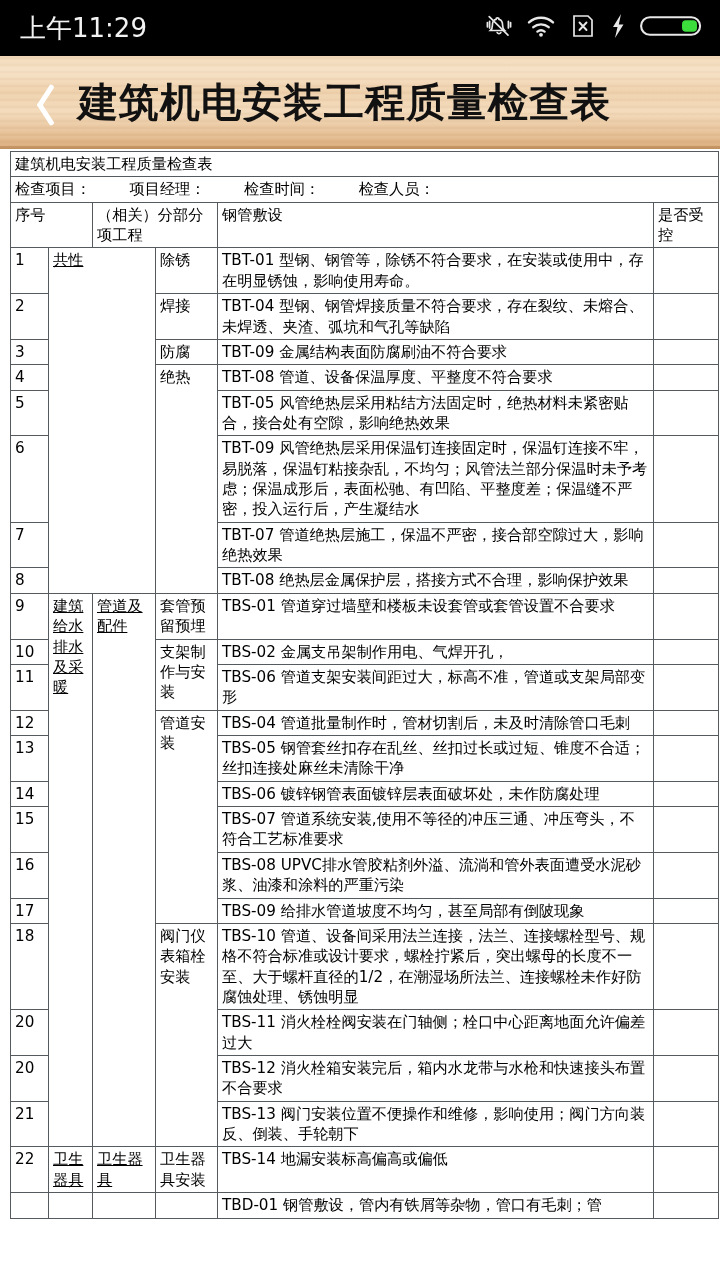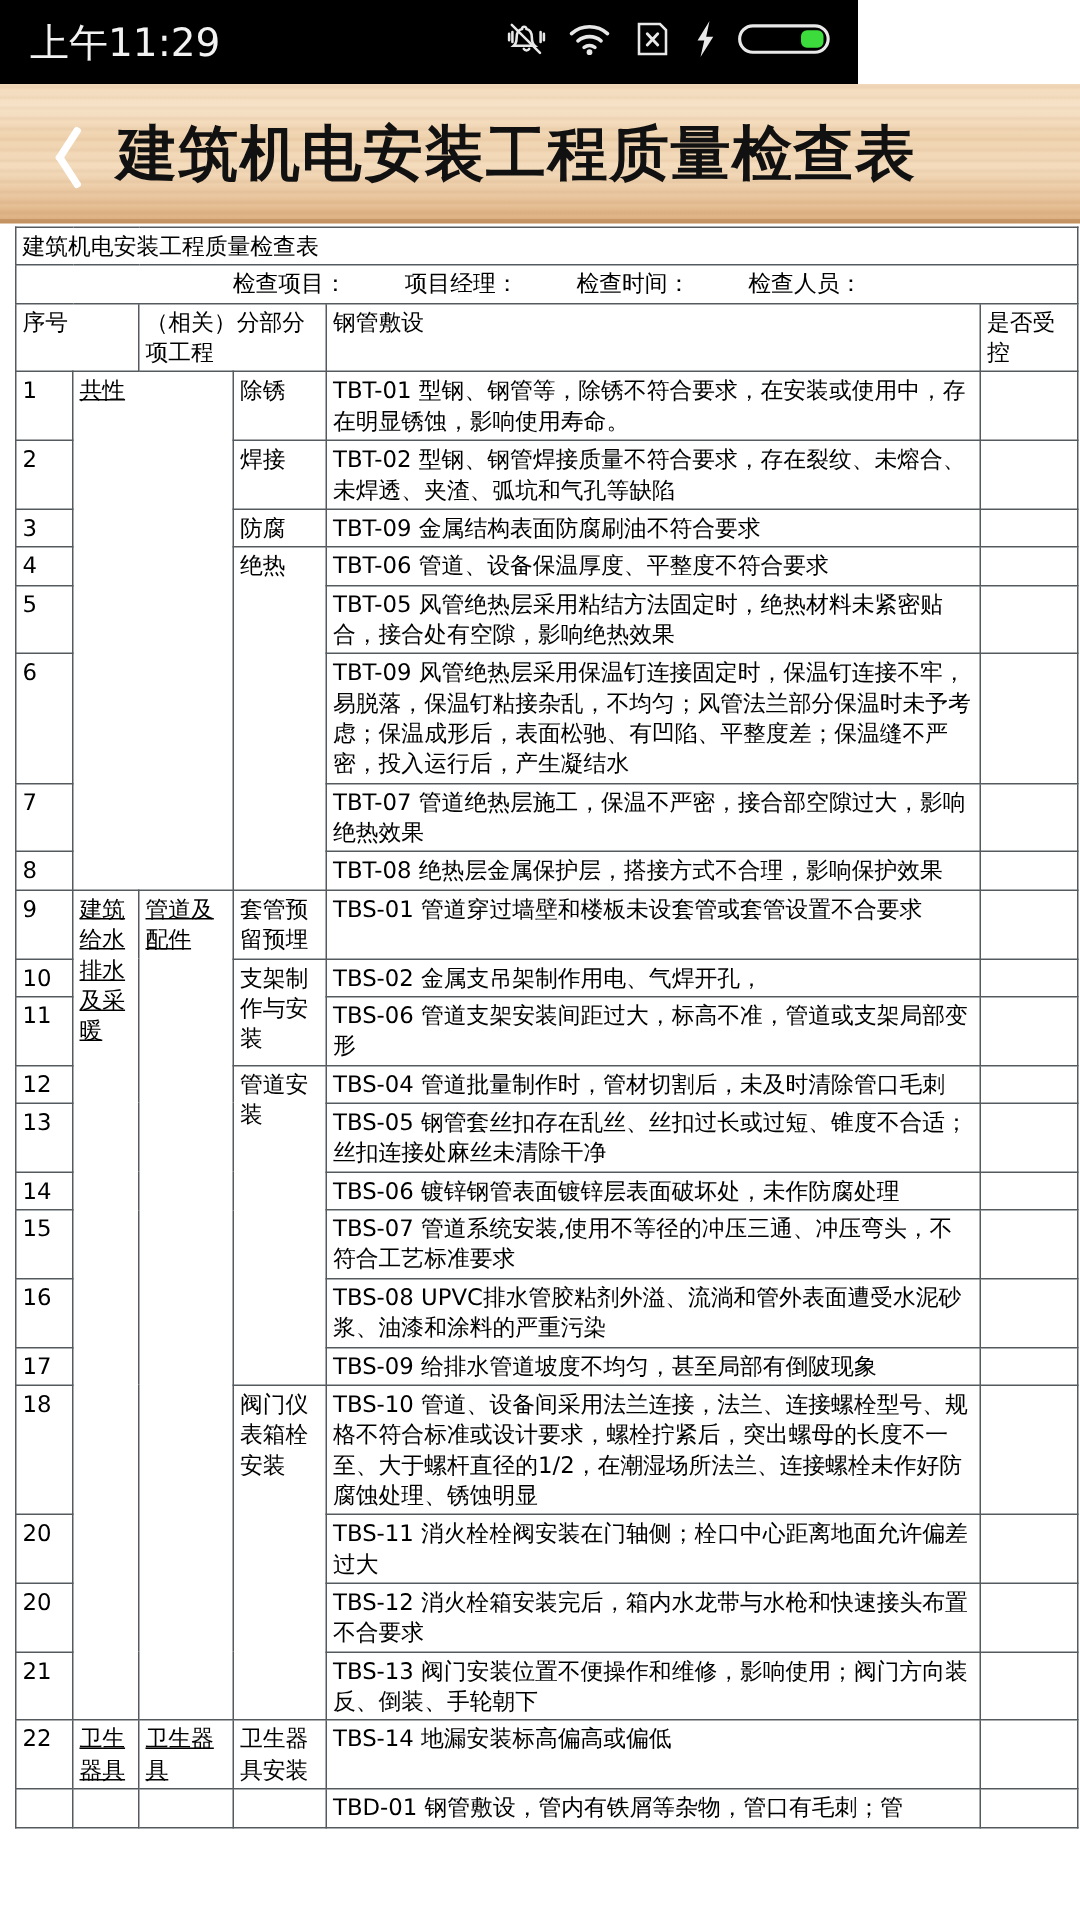--- a/index.html
+++ b/index.html
@@ -5,21 +5,21 @@
   * { box-sizing: border-box; margin: 0; padding: 0; }
   html, body {
     width: 720px; height: 1280px;
     background: #ffffff;
     font-family: "DejaVu Sans", "Liberation Sans", sans-serif;
     overflow: hidden;
   }
 
   
   .statusbar {
-    height: 56px; width: 572px;
+    height: 56px; width: 720px;
     background: #000000;
     display: flex; align-items: center;
     padding: 0 18px 0 20px;
     color: #ffffff;
   }
   .status-time {
     font-size: 26px; letter-spacing: 0px;
     color: #f2f2f2; font-weight: 400;
     white-space: nowrap;
   }
@@ -96,21 +96,21 @@
     color: #000000;
     vertical-align: top;
     padding: 2px 3px 2px 4px;
     word-break: break-all;
     font-family: "DejaVu Sans", "Liberation Sans", sans-serif;
   }
   td.mid   { vertical-align: middle; }
   td.num   { vertical-align: middle; font-size: 15.2px; padding-left: 4px; }
   td.vlabel{ vertical-align: middle; padding: 2px 2px; line-height: 1.30; text-decoration: underline; }
   td.title-cell { font-size: 15.2px; padding: 4px 4px 4px 5px; }
-  td.meta-cell  { font-size: 15.2px; padding: 4px 4px 4px 5px; white-space: pre; text-align: center; }
+  td.meta-cell  { font-size: 15.2px; padding: 4px 4px 4px 5px; white-space: pre; }
   td.hdr { vertical-align: middle; margin-left: 30px; }
 </style>
 </head>
 <body>
 
 <div class="statusbar">
   <div class="status-time">上午11:29</div>
   <div class="status-spacer"></div>
   <div class="status-icons">
 
@@ -196,33 +196,33 @@
       <tr>
         <td class="num">1</td>
         <td class="vlabel" colspan="2" rowspan="8">共性</td>
         <td class="mid">除锈</td>
         <td>TBT-01 型钢、钢管等，除锈不符合要求，在安装或使用中，存在明显锈蚀，影响使用寿命。</td>
         <td></td>
       </tr>
       <tr>
         <td class="num">2</td>
         <td class="mid">焊接</td>
-        <td>TBT-02 型钢、钢管焊接质量不符合要求，存在裂纹、未熔合、未焊透、夹渣、弧坑和气孔等缺陷</td>
+        <td>TBT-04 型钢、钢管焊接质量不符合要求，存在裂纹、未熔合、未焊透、夹渣、弧坑和气孔等缺陷</td>
         <td></td>
       </tr>
       <tr>
         <td class="num">3</td>
         <td class="mid">防腐</td>
         <td>TBT-09 金属结构表面防腐刷油不符合要求</td>
         <td></td>
       </tr>
       <tr>
         <td class="num">4</td>
         <td class="mid" rowspan="5">绝热</td>
-        <td>TBT-06 管道、设备保温厚度、平整度不符合要求</td>
+        <td>TBT-08 管道、设备保温厚度、平整度不符合要求</td>
         <td></td>
       </tr>
       <tr>
         <td class="num">5</td>
         <td>TBT-05 风管绝热层采用粘结方法固定时，绝热材料未紧密贴合，接合处有空隙，影响绝热效果</td>
         <td></td>
       </tr>
       <tr>
         <td class="num">6</td>
         <td>TBT-09 风管绝热层采用保温钉连接固定时，保温钉连接不牢，易脱落，保温钉粘接杂乱，不均匀；风管法兰部分保温时未予考虑；保温成形后，表面松驰、有凹陷、平整度差；保温缝不严密，投入运行后，产生凝结水</td>

